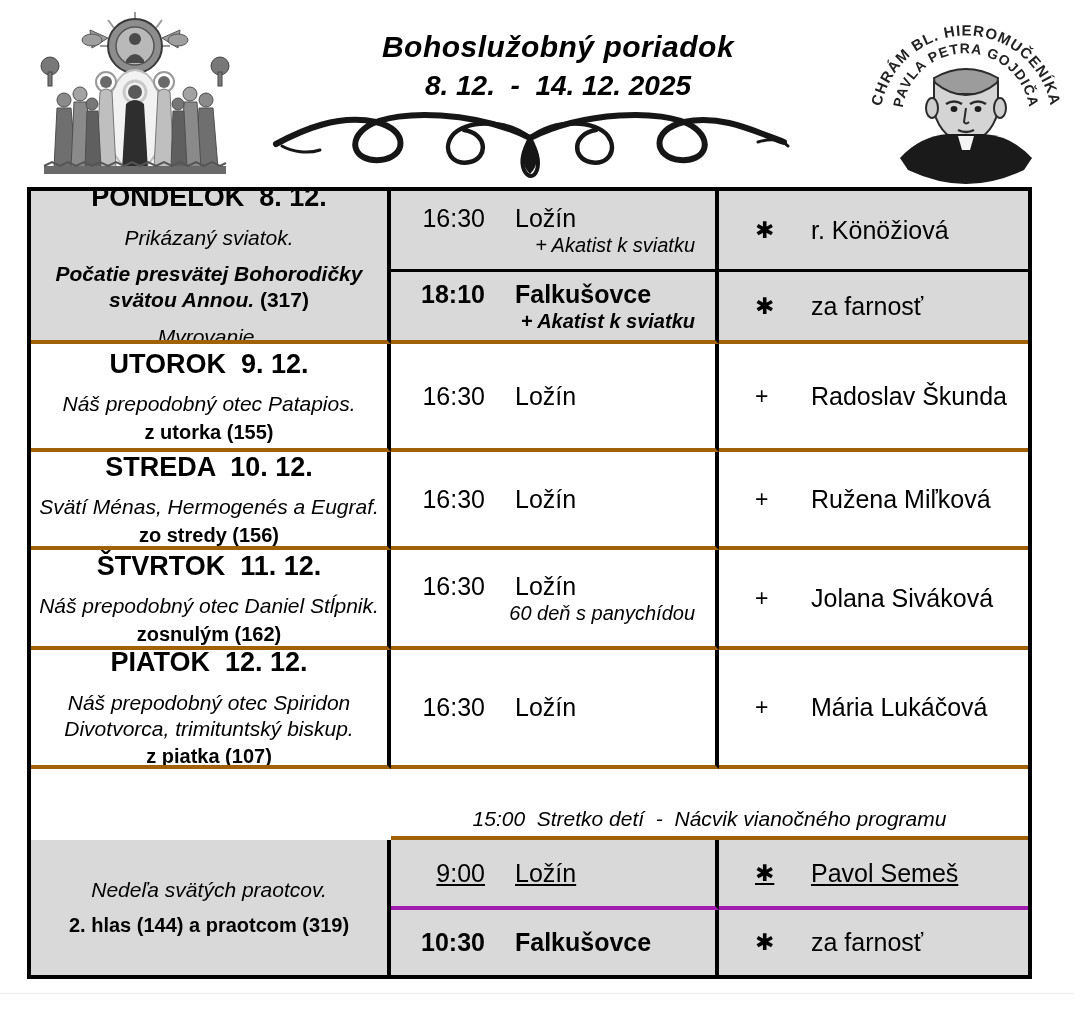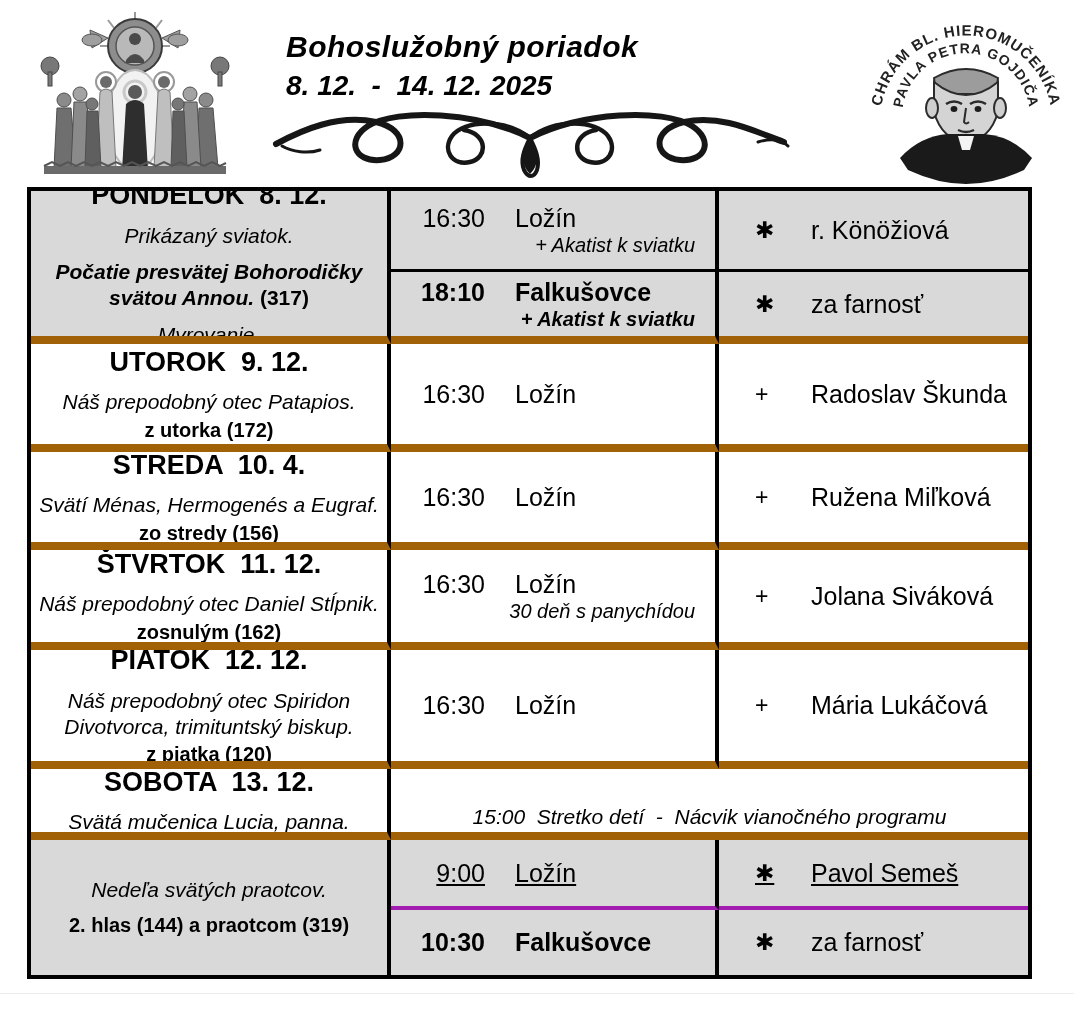--- a/index.html
+++ b/index.html
@@ -5,39 +5,39 @@
   * { margin:0; padding:0; box-sizing:border-box; }
   html,body { background:#fff; }
   body {
     width:1074px; height:1014px; overflow:hidden;
     font-family:"Liberation Sans","DejaVu Sans",sans-serif;
     color:#000;
   }
   
   .header { position:relative; width:1074px; height:187px; }
   .icon-left { position:absolute; left:30px; top:8px; width:210px; height:172px; }
-  .title-block { position:absolute; left:286px; top:30px; width:520px; }
+  .title-block { position:absolute; left:298px; top:30px; width:520px; text-align:center; }
   .title-line1 { font-size:30px; font-weight:700; font-style:italic; letter-spacing:.5px; }
   .title-line2 { font-size:28px; font-weight:700; font-style:italic; margin-top:6px; white-space:pre; }
   .flourish { position:absolute; left:268px; top:108px; width:524px; height:72px; }
   .logo { position:absolute; right:6px; top:8px; width:204px; height:178px; }
 
   
   .sched {
     margin-left:27px; width:1005px;
     border:4px solid #000;
     display:grid;
     grid-template-columns:360px 328px 309px;
     grid-template-rows:81px 72px 108px 98px 100px 119px 71px 70px 65px;
     background:#fff;
   }
   .cell { box-sizing:border-box; overflow:hidden; }
   .gray { background:#d9d9d9; }
   .br4 { border-right:4px solid #000; }
-  .bb4 { border-bottom:8px solid #a16207; }
+  .bb4 { border-bottom:4px solid #a16207; }
   .bb3 { border-bottom:3px solid #000; }
   .bb2 { border-bottom:4px solid #a21caf;text-decoration:underline; }
 
   .day-cell {
     display:flex; flex-direction:column; align-items:center; justify-content:center;
     text-align:center; padding:3px 8px; line-height:1.25;
   }
   .day-name { font-size:27px; font-weight:700; white-space:pre; }
   .day-feast { font-size:21px; font-style:italic; margin-top:10px; }
   .day-ref  { font-size:20px; font-weight:700; margin-top:2px; }
@@ -206,35 +206,35 @@
     <div class="svc-note">+ Akatist k sviatku</div>
   </div>
   <div class="cell int-cell gray bb4" style="grid-column:3;grid-row:2">
     <span class="int-symbol">✱</span>
     <span class="int-name">za farnosť</span>
   </div>
 
   <div class="cell day-cell br4 bb4" style="grid-column:1;grid-row:3">
     <div class="day-name">UTOROK  9. 12.</div>
     <div class="day-feast">Náš prepodobný otec Patapios.</div>
-    <div class="day-ref">z utorka (172)</div>
+    <div class="day-ref">z utorka (155)</div>
   </div>
   <div class="cell svc-cell br4 bb4" style="grid-column:2;grid-row:3">
     <div class="svc-main">
       <span class="svc-time">16:30</span>
       <span class="svc-place">Ložín</span>
     </div>
   </div>
   <div class="cell int-cell bb4" style="grid-column:3;grid-row:3">
     <span class="int-symbol">+</span>
     <span class="int-name">Radoslav Škunda</span>
   </div>
 
   <div class="cell day-cell br4 bb4" style="grid-column:1;grid-row:4">
-    <div class="day-name">STREDA  10. 4.</div>
+    <div class="day-name">STREDA  10. 12.</div>
     <div class="day-feast">Svätí Ménas, Hermogenés a Eugraf.</div>
     <div class="day-ref">zo stredy (156)</div>
   </div>
   <div class="cell svc-cell br4 bb4" style="grid-column:2;grid-row:4">
     <div class="svc-main">
       <span class="svc-time">16:30</span>
       <span class="svc-place">Ložín</span>
     </div>
   </div>
   <div class="cell int-cell bb4" style="grid-column:3;grid-row:4">
@@ -245,47 +245,43 @@
   <div class="cell day-cell br4 bb4" style="grid-column:1;grid-row:5">
     <div class="day-name">ŠTVRTOK  11. 12.</div>
     <div class="day-feast">Náš prepodobný otec Daniel Stĺpnik.</div>
     <div class="day-ref">zosnulým (162)</div>
   </div>
   <div class="cell svc-cell br4 bb4" style="grid-column:2;grid-row:5">
     <div class="svc-main">
       <span class="svc-time">16:30</span>
       <span class="svc-place">Ložín</span>
     </div>
-    <div class="svc-note">30 deň s panychídou</div>
+    <div class="svc-note">60 deň s panychídou</div>
   </div>
   <div class="cell int-cell bb4" style="grid-column:3;grid-row:5">
     <span class="int-symbol">+</span>
     <span class="int-name">Jolana Siváková</span>
   </div>
 
   <div class="cell day-cell br4 bb4" style="grid-column:1;grid-row:6">
     <div class="day-name">PIATOK  12. 12.</div>
     <div class="day-feast">Náš prepodobný otec Spiridon Divotvorca, trimituntský biskup.</div>
-    <div class="day-ref">z piatka (120)</div>
+    <div class="day-ref">z piatka (107)</div>
   </div>
   <div class="cell svc-cell br4 bb4" style="grid-column:2;grid-row:6">
     <div class="svc-main">
       <span class="svc-time">16:30</span>
       <span class="svc-place">Ložín</span>
     </div>
   </div>
   <div class="cell int-cell bb4" style="grid-column:3;grid-row:6">
     <span class="int-symbol">+</span>
     <span class="int-name">Mária Lukáčová</span>
   </div>
 
-  <div class="cell day-cell br4 bb4" style="grid-column:1;grid-row:7">
-    <div class="day-name">SOBOTA  13. 12.</div>
-    <div class="day-feast">Svätá mučenica Lucia, panna.</div>
-  </div>
   <div class="cell event-cell bb4" style="grid-column:2/4;grid-row:7">15:00  Stretko detí  -  Nácvik vianočného programu</div>
 
   <div class="cell day-cell gray br4 sun-space" style="grid-column:1;grid-row:8/10">
     <div class="day-feast">Nedeľa svätých praotcov.</div>
     <div class="day-ref">2. hlas (144) a praotcom (319)</div>
   </div>
   <div class="cell svc-cell gray br4 bb2" style="grid-column:2;grid-row:8">
     <div class="svc-main">
       <span class="svc-time">9:00</span>
       <span class="svc-place">Ložín</span>

